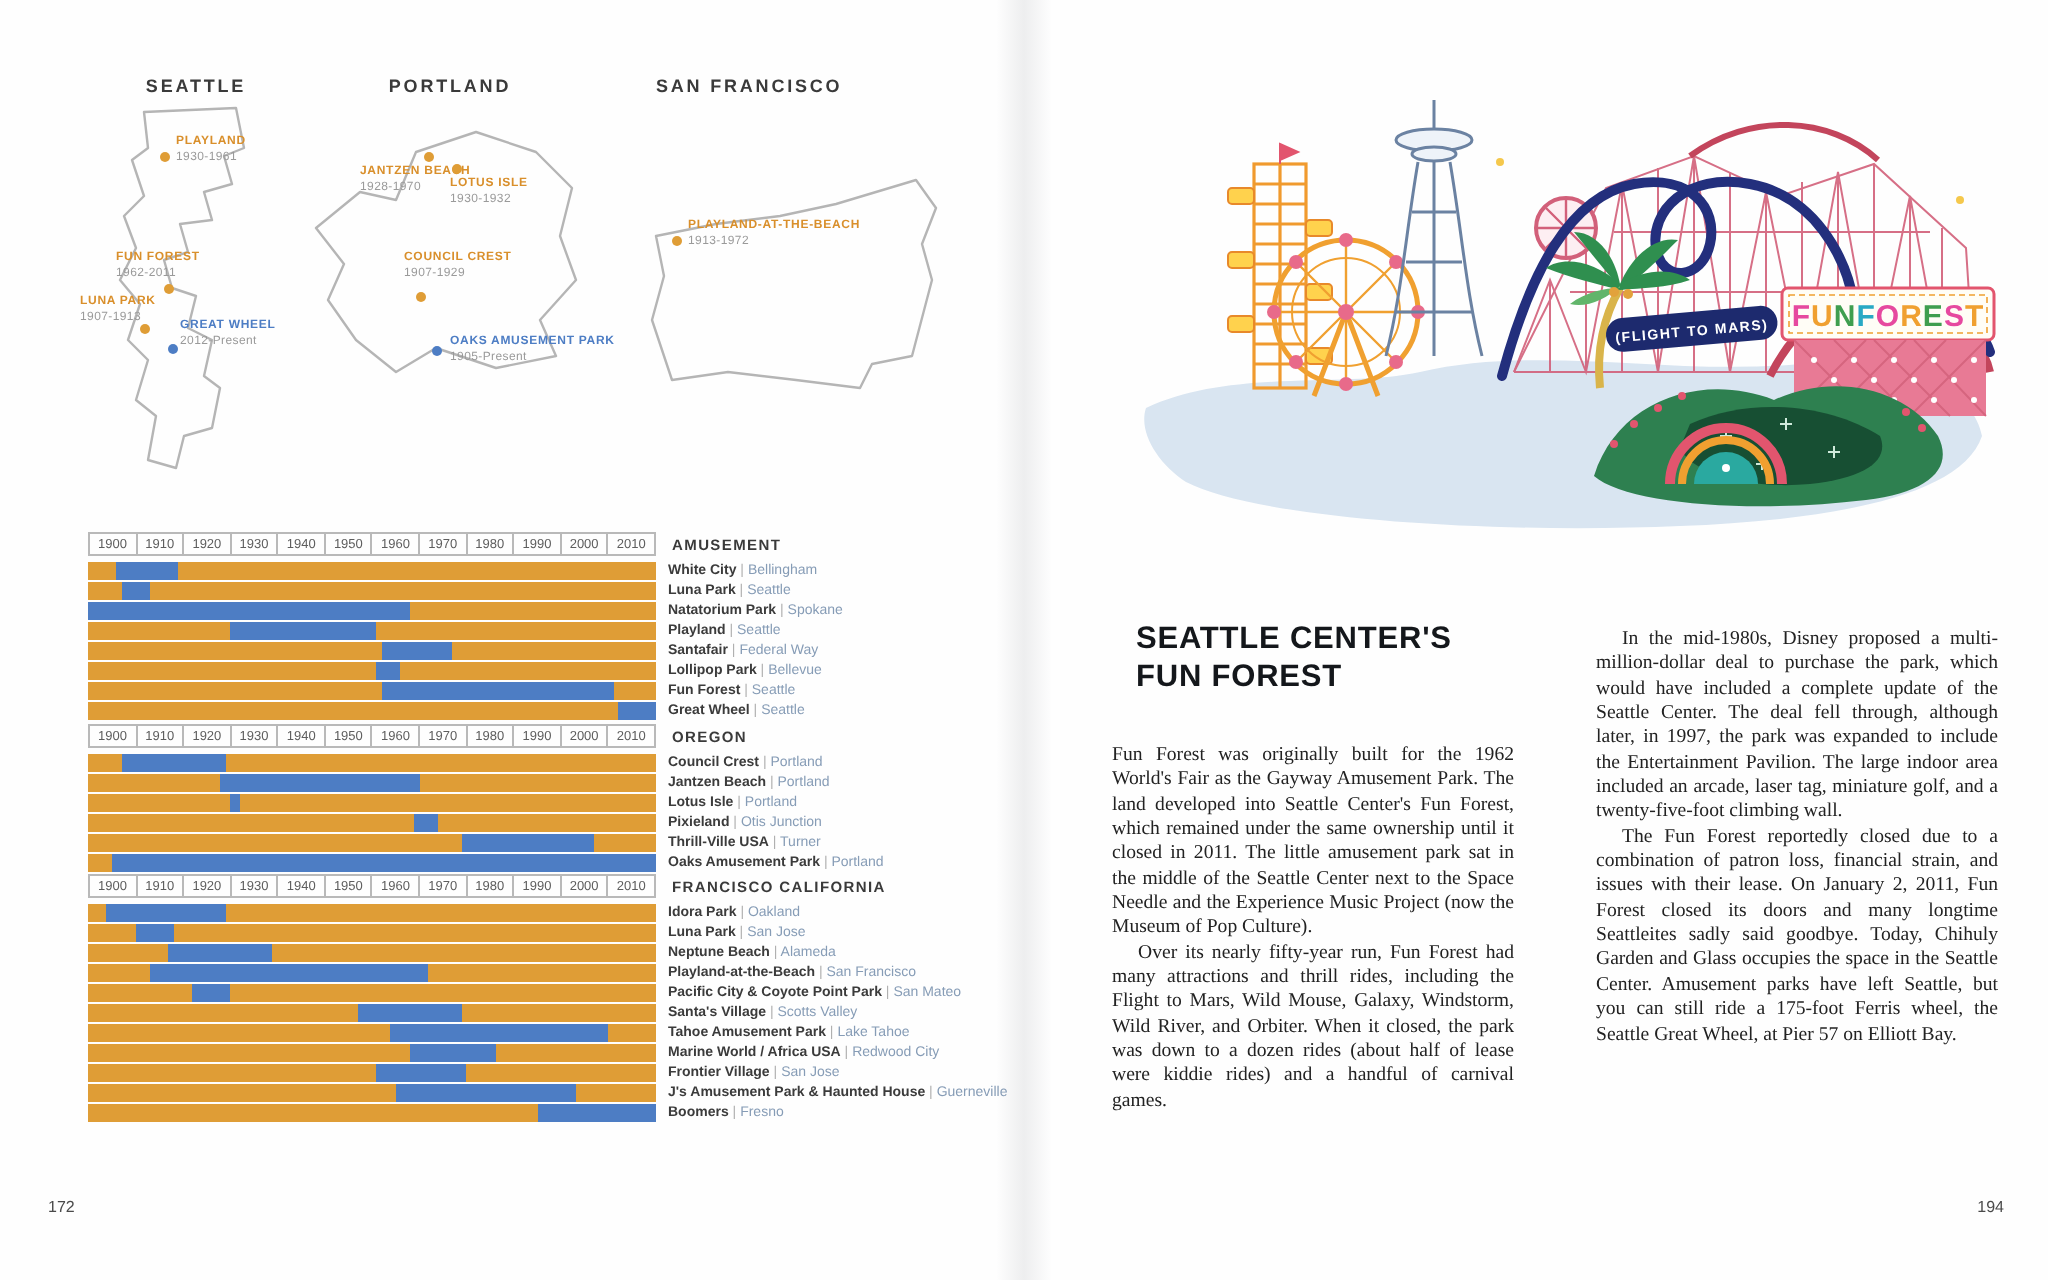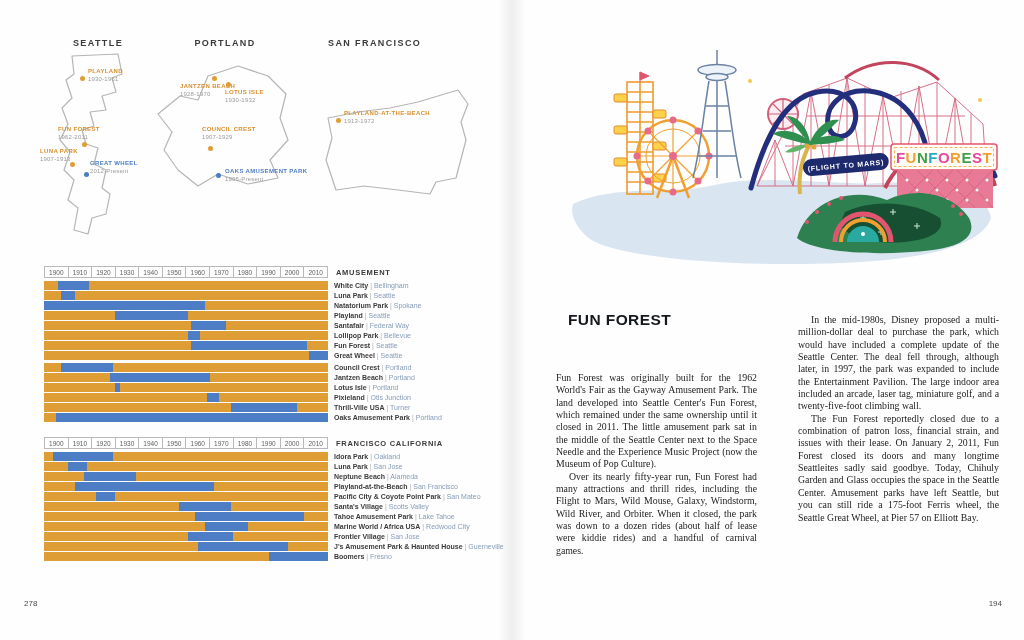--- a/index.html
+++ b/index.html
@@ -179,20 +179,37 @@
       </div>
       <div class="tl-row">
         <div class="tl-bar" style="background: rgb(223, 157, 54);">
           <div class="tl-seg" style="background: rgb(77, 125, 196); left: 93.3333%; width: 6.66667%;"></div>
         </div>
         <div class="tl-label"><span class="tl-name">Great Wheel</span><span class="tl-sep"> | </span><span class="tl-loc">Seattle</span></div>
       </div>
     </div>
 </div>
 <div class="tl-chart" style="top:362px">
+  <div class="tl-head">
+    <div class="tl-years">
+        <div class="tl-year">1900</div>
+        <div class="tl-year">1910</div>
+        <div class="tl-year">1920</div>
+        <div class="tl-year">1930</div>
+        <div class="tl-year">1940</div>
+        <div class="tl-year">1950</div>
+        <div class="tl-year">1960</div>
+        <div class="tl-year">1970</div>
+        <div class="tl-year">1980</div>
+        <div class="tl-year">1990</div>
+        <div class="tl-year">2000</div>
+        <div class="tl-year">2010</div>
+      </div>
+    <div class="tl-title">OREGON</div>
+  </div>
   <div class="tl-body">
       <div class="tl-row">
         <div class="tl-bar" style="background: rgb(223, 157, 54);">
           <div class="tl-seg" style="background: rgb(77, 125, 196); left: 5.83333%; width: 18.3333%;"></div>
         </div>
         <div class="tl-label"><span class="tl-name">Council Crest</span><span class="tl-sep"> | </span><span class="tl-loc">Portland</span></div>
       </div>
       <div class="tl-row">
         <div class="tl-bar" style="background: rgb(223, 157, 54);">
           <div class="tl-seg" style="background: rgb(77, 125, 196); left: 23.3333%; width: 35%;"></div>
@@ -306,21 +323,21 @@
       </div>
       <div class="tl-row">
         <div class="tl-bar" style="background: rgb(223, 157, 54);">
           <div class="tl-seg" style="background: rgb(77, 125, 196); left: 79.1667%; width: 20.8333%;"></div>
         </div>
         <div class="tl-label"><span class="tl-name">Boomers</span><span class="tl-sep"> | </span><span class="tl-loc">Fresno</span></div>
       </div>
     </div>
 </div>
 
-<div class="pagenum l">278</div>
+<div class="pagenum l">172</div>
 
 <svg class="illo" viewBox="0 0 462 254">
 
   <path d="M28 168 C70 148 130 158 165 150 C225 136 290 152 355 146 C405 141 442 158 446 182 C436 212 372 224 295 227 C205 231 85 224 48 205 C34 196 24 180 28 168 Z" fill="#d9e5f1"></path>
 
   <g stroke="#d2607a" stroke-width="1" fill="none" opacity=".9">
     <path d="M212 150 L258 58 L302 42 L345 62 L392 46 L438 88 L442 150"></path>
     <path d="M212 150 L442 150"></path>
     <path d="M230 150 L230 104 M248 150 L248 78 M266 150 L266 56 M284 150 L284 48 M302 150 L302 42 M320 150 L320 50 M338 150 L338 60 M356 150 L356 55 M374 150 L374 50 M392 150 L392 46 M410 150 L410 62 M426 150 L426 78"></path>
     <path d="M212 150 L230 104 L248 150 L266 56 L284 150 L302 42 L320 150 L338 60 L356 150 L374 50 L392 150 L410 62 L426 150"></path>
@@ -446,20 +463,21 @@
     <path d="M290 206 A 28 28 0 0 1 346 206" stroke="#e2556e" stroke-width="5" fill="none"></path>
     <path d="M296 206 A 22 22 0 0 1 340 206" stroke="#f0a030" stroke-width="4" fill="none"></path>
     <path d="M302 206 A 16 16 0 0 1 334 206 Z" fill="#2aa9a0"></path>
     <circle cx="318" cy="198" r="2" fill="#ffffff"></circle>
   </g>
   <circle cx="205" cy="45" r="2" fill="#f5c84c"></circle>
     <circle cx="435" cy="64" r="2" fill="#f5c84c"></circle>
 </svg>
 
 <div class="article-title">
+  <div>SEATTLE CENTER'S</div>
   <div>FUN FOREST</div>
 </div>
 <div class="col" id="col1">
   <p>Fun Forest was originally built for the 1962 World's Fair as the Gayway Amusement Park. The land developed into Seattle Center's Fun Forest, which remained under the same ownership until it closed in 2011. The little amusement park sat in the middle of the Seattle Center next to the Space Needle and the Experience Music Project (now the Museum of Pop Culture).</p>
   <p class="indent">Over its nearly fifty-year run, Fun Forest had many attractions and thrill rides, including the Flight to Mars, Wild Mouse, Galaxy, Windstorm, Wild River, and Orbiter. When it closed, the park was down to a dozen rides (about half of lease were kiddie rides) and a handful of carnival games.</p>
 </div>
 <div class="col" id="col2">
   <p class="indent">In the mid-1980s, Disney proposed a multi-million-dollar deal to purchase the park, which would have included a complete update of the Seattle Center. The deal fell through, although later, in 1997, the park was expanded to include the Entertainment Pavilion. The large indoor area included an arcade, laser tag, miniature golf, and a twenty-five-foot climbing wall.</p>
   <p class="indent">The Fun Forest reportedly closed due to a combination of patron loss, financial strain, and issues with their lease. On January 2, 2011, Fun Forest closed its doors and many longtime Seattleites sadly said goodbye. Today, Chihuly Garden and Glass occupies the space in the Seattle Center. Amusement parks have left Seattle, but you can still ride a 175-foot Ferris wheel, the Seattle Great Wheel, at Pier 57 on Elliott Bay.</p>
 </div>

